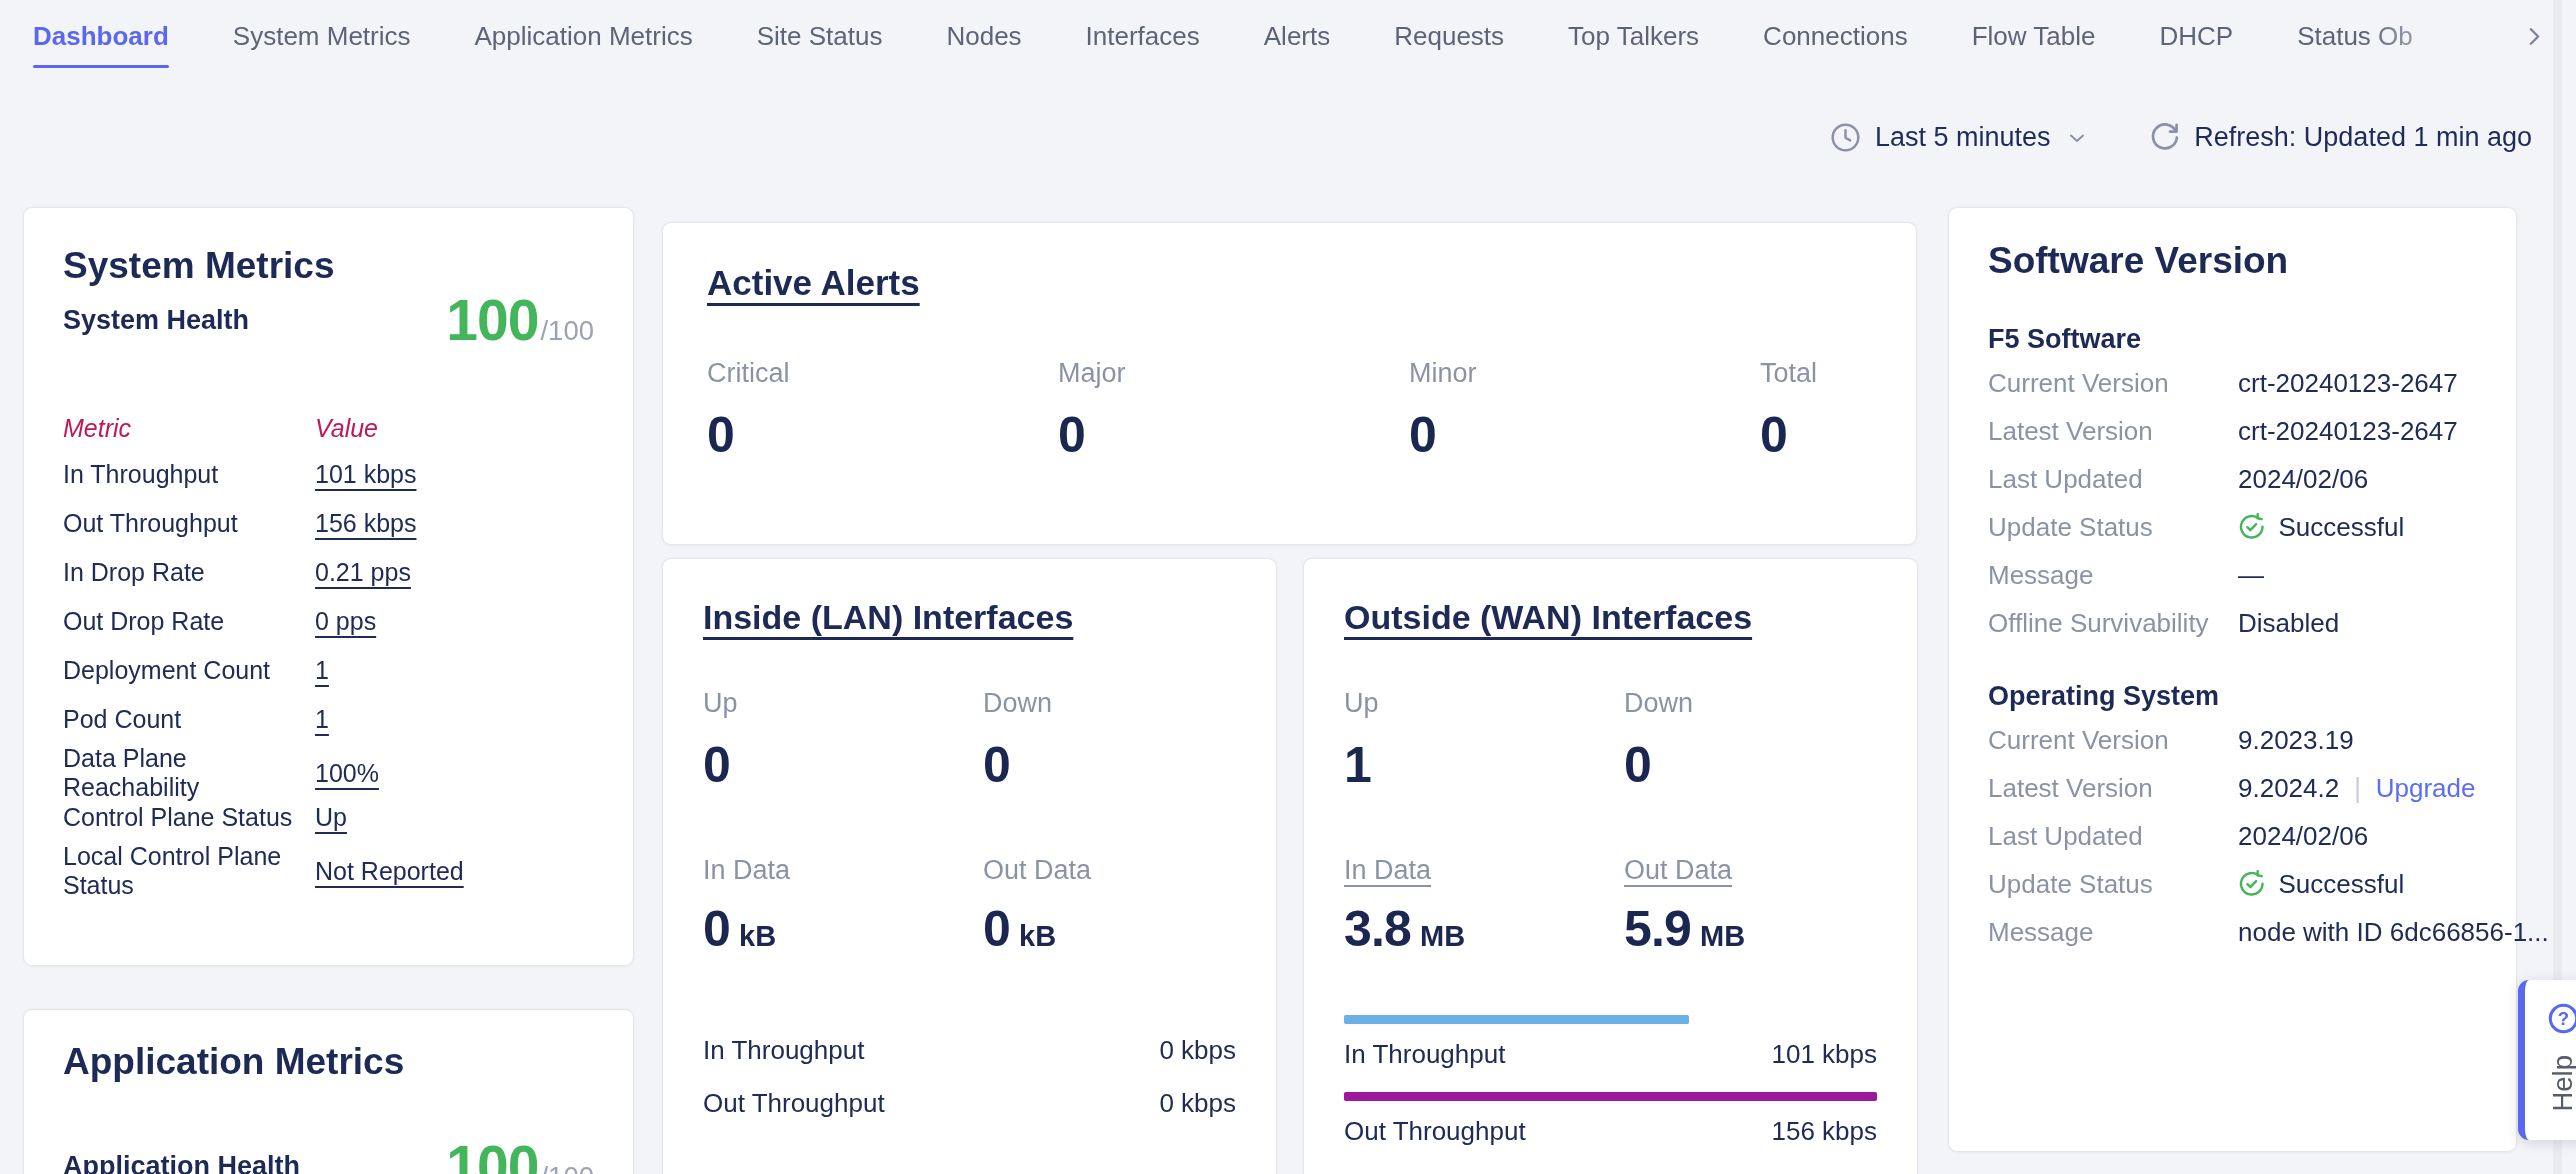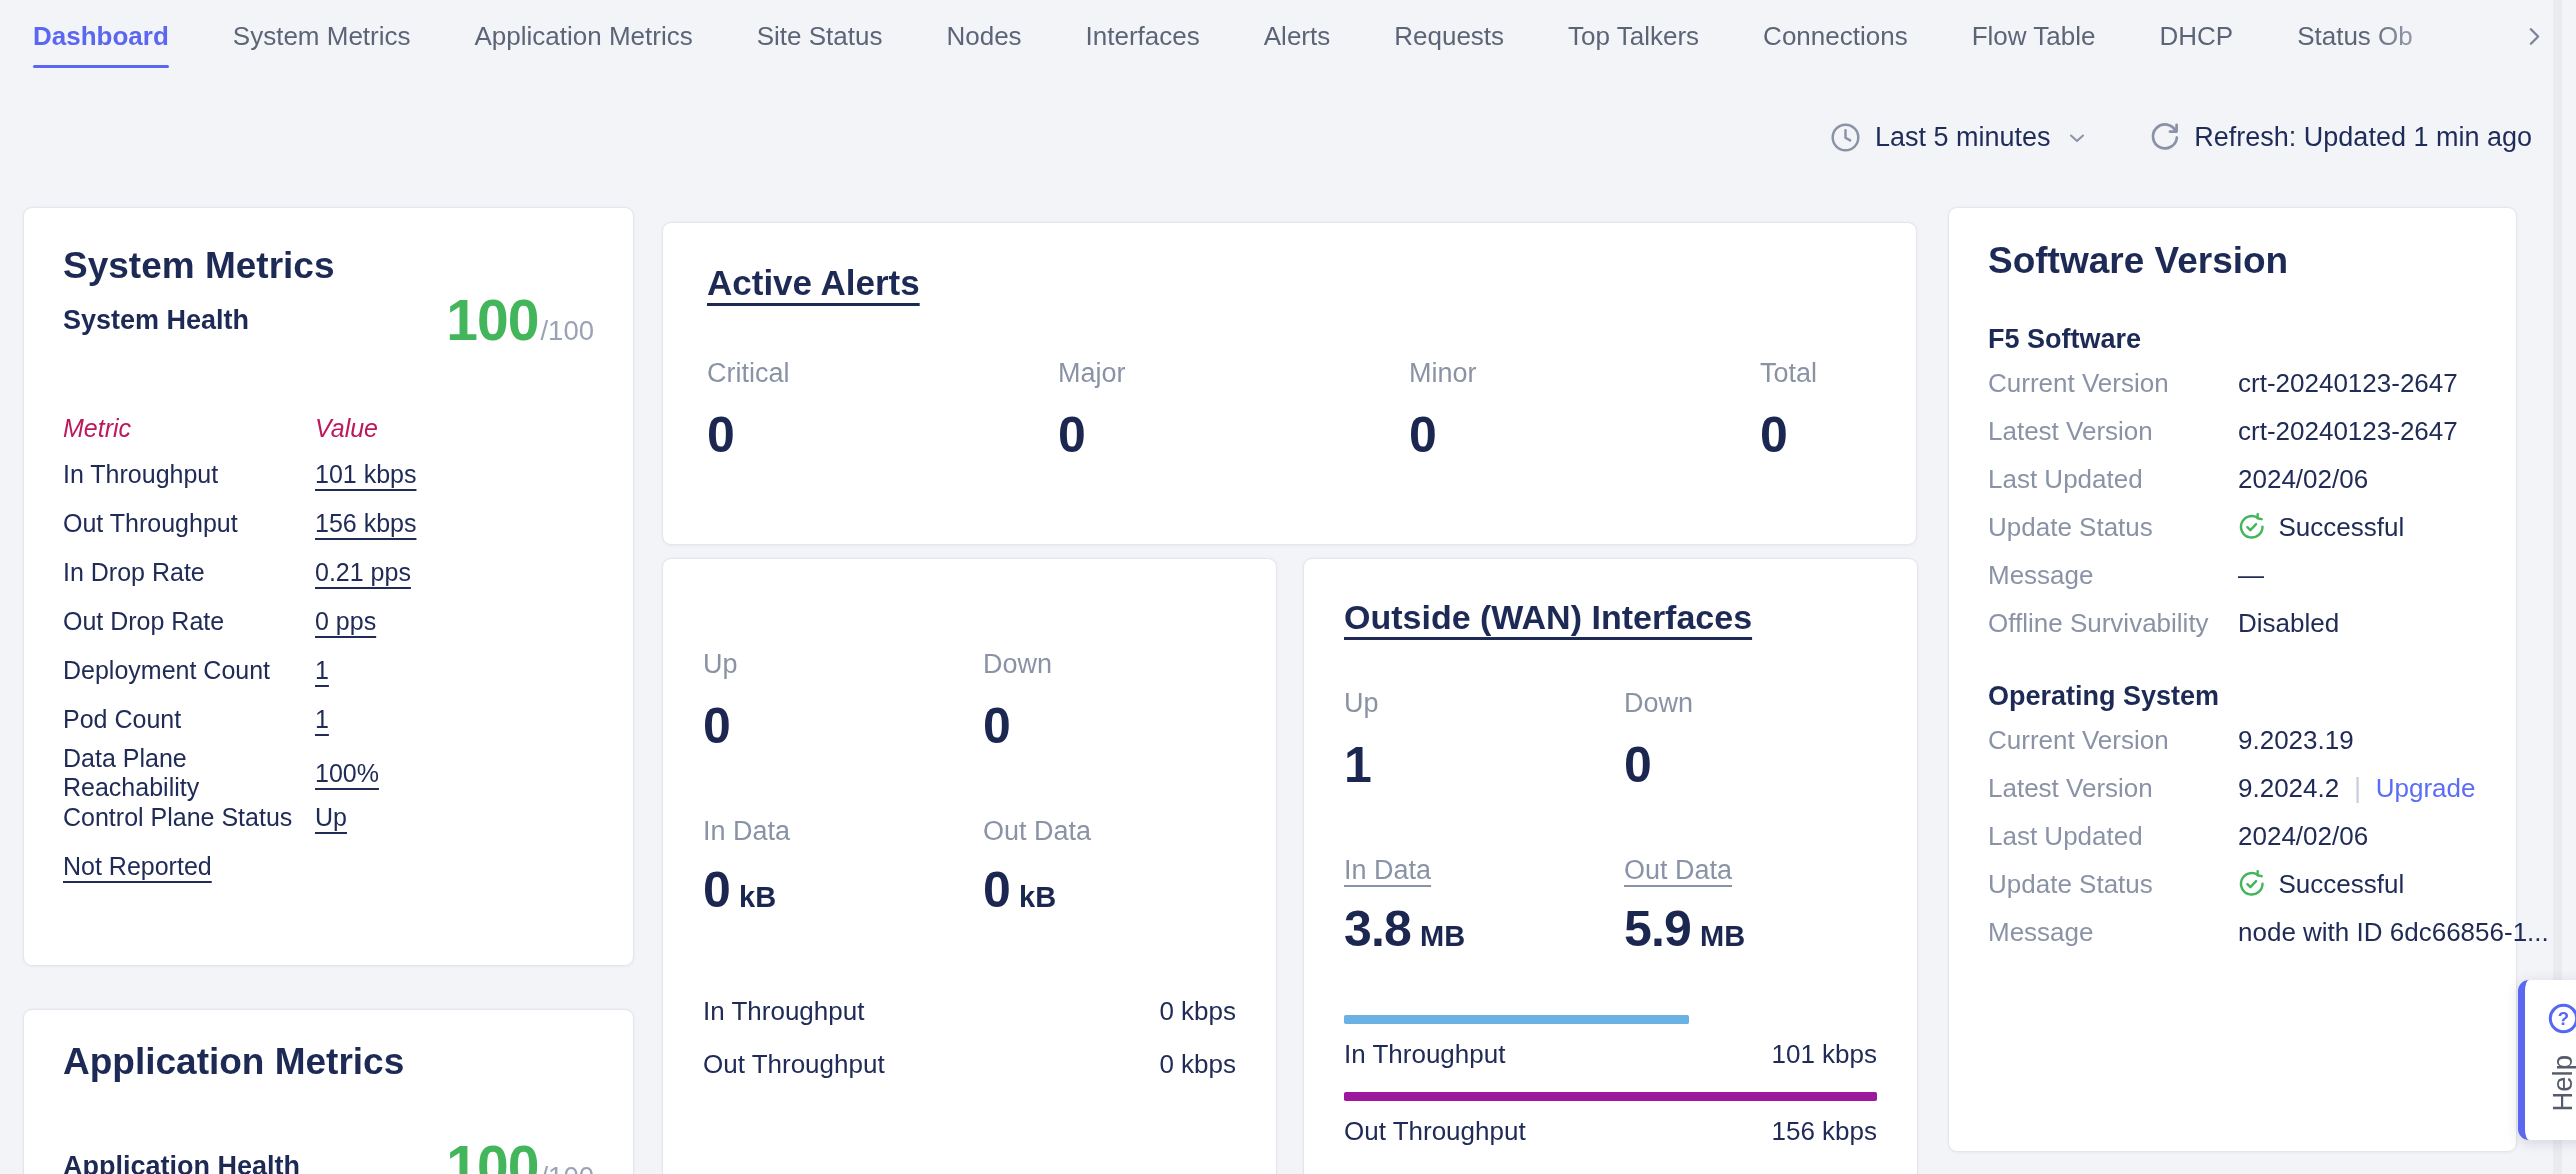--- a/index.html
+++ b/index.html
@@ -182,20 +182,21 @@
         </div>
         <div class="mrow">
           <span class="lab">Data Plane Reachability</span>
           <span class="val u2">100%</span>
         </div>
         <div class="mrow">
           <span class="lab">Control Plane Status</span>
           <span class="val u2">Up</span>
         </div>
         <div class="mrow">
+          <span class="lab">Local Control Plane Status</span>
           <span class="val u2">Not Reported</span>
         </div>
       </div>
   </div>
 </section>
 
 <section class="card" id="card-alerts">
   <span class="link-title" style="font-size:35px">Active Alerts</span>
   <div class="stats" id="alerts-stats">
       <div class="stat">
@@ -211,20 +212,21 @@
         <div class="sv">0</div>
       </div>
       <div class="stat">
         <div class="sl">Total</div>
         <div class="sv">0</div>
       </div>
     </div>
 </section>
 
 <section class="card" id="card-lan">
+  <span class="link-title">Inside (LAN) Interfaces</span>
   <div class="if-stats" id="lan-stats">
       <div class="stat">
         <div class="sl">Up</div>
         <div class="sv">0</div>
       </div>
       <div class="stat">
         <div class="sl">Down</div>
         <div class="sv">0</div>
       </div>
     </div>

